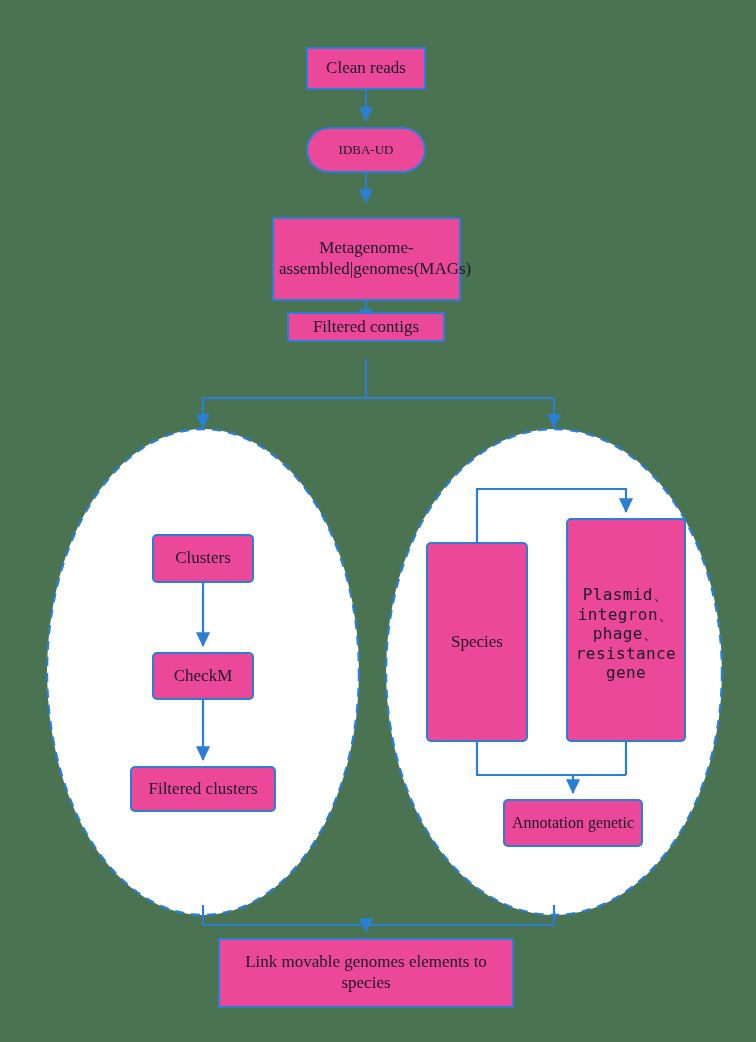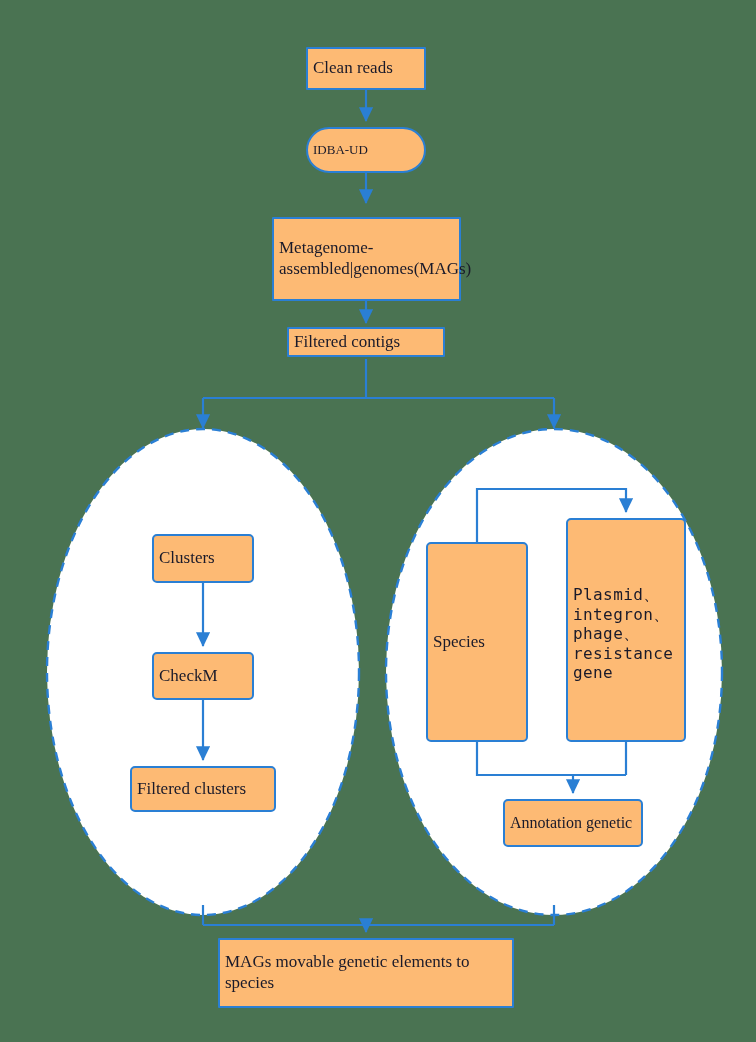--- a/index.html
+++ b/index.html
@@ -18,26 +18,27 @@
   .svg-layer {
     position: absolute;
     left: 0;
     top: 0;
     width: 756px;
     height: 1042px;
   }
   .node {
     position: absolute;
     box-sizing: border-box;
-    background: #fdba74;
+    background: #ec4899;
     border: 2px solid #2a7fd4;
     color: #1a1a2a;
     display: flex;
     align-items: center;
     justify-content: center;
+    text-align: center;
     line-height: 1.22;
     z-index: 5;
   }
   .node.rect     { border-radius: 1px; }
   .node.round    { border-radius: 5px; }
   .node.stadium  { border-radius: 999px; }
   .node .lbl {
     display: block;
     width: 100%;
     padding: 0 5px;
@@ -46,21 +47,21 @@
   }
   .mono .lbl {
     font-family: "DejaVu Sans Mono", "Liberation Mono", monospace;
     letter-spacing: 0.4px;
     margin-top: 8px;
   }
   
   #n-clean-reads      { left:306px; top:47px;  width:120px; height:43px;  font-size:17px; }
   #n-idba-ud          { left:306px; top:127px; width:120px; height:46px;  font-size:13px; }
   #n-mags             { left:272px; top:209px; width:189px; height:84px;  font-size:17px;margin-top:8px; }
-  #n-filtered-contigs { left:287px; top:327px; width:158px; height:30px;  font-size:17px; }
+  #n-filtered-contigs { left:287px; top:312px; width:158px; height:30px;  font-size:17px; }
   #n-clusters         { left:152px; top:534px; width:102px; height:49px;  font-size:17px; }
   #n-checkm           { left:152px; top:652px; width:102px; height:48px;  font-size:17px; }
   #n-filtered-clusters{ left:130px; top:766px; width:146px; height:46px;  font-size:17px; }
   #n-species          { left:426px; top:542px; width:102px; height:200px; font-size:17px; }
   #n-plasmid          { left:566px; top:518px; width:120px; height:224px; font-size:16px; }
   #n-annotation       { left:503px; top:799px; width:140px; height:48px;  font-size:16px; }
   #n-link             { left:218px; top:938px; width:296px; height:70px;  font-size:17px; }
 </style>
 </head>
 <body>
@@ -144,16 +145,16 @@
 
   <div class="node round mono" id="n-plasmid">
     <span class="lbl">Plasmid、integron、phage、resistance gene</span>
   </div>
 
   <div class="node round" id="n-annotation">
     <span class="lbl">Annotation genetic</span>
   </div>
 
   <div class="node rect" id="n-link">
-    <span class="lbl">MAGs movable genetic elements to species</span>
+    <span class="lbl">Link movable genomes elements to species</span>
   </div>
 
 </div>
 
 </body></html>

